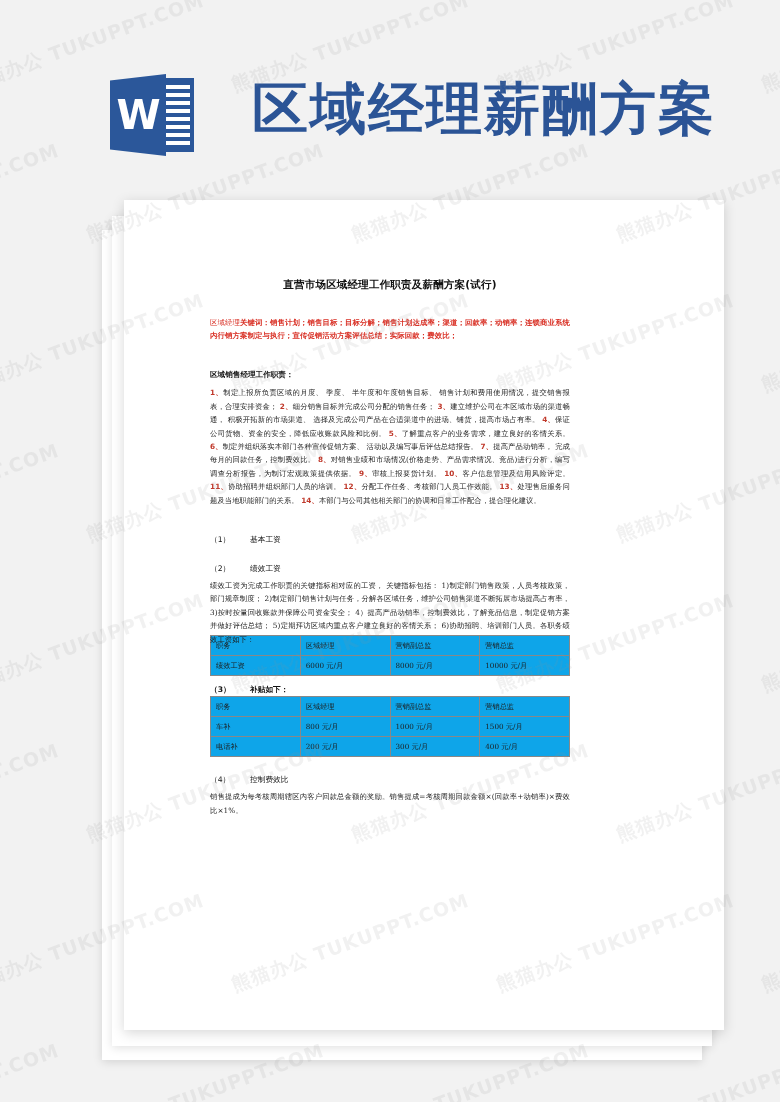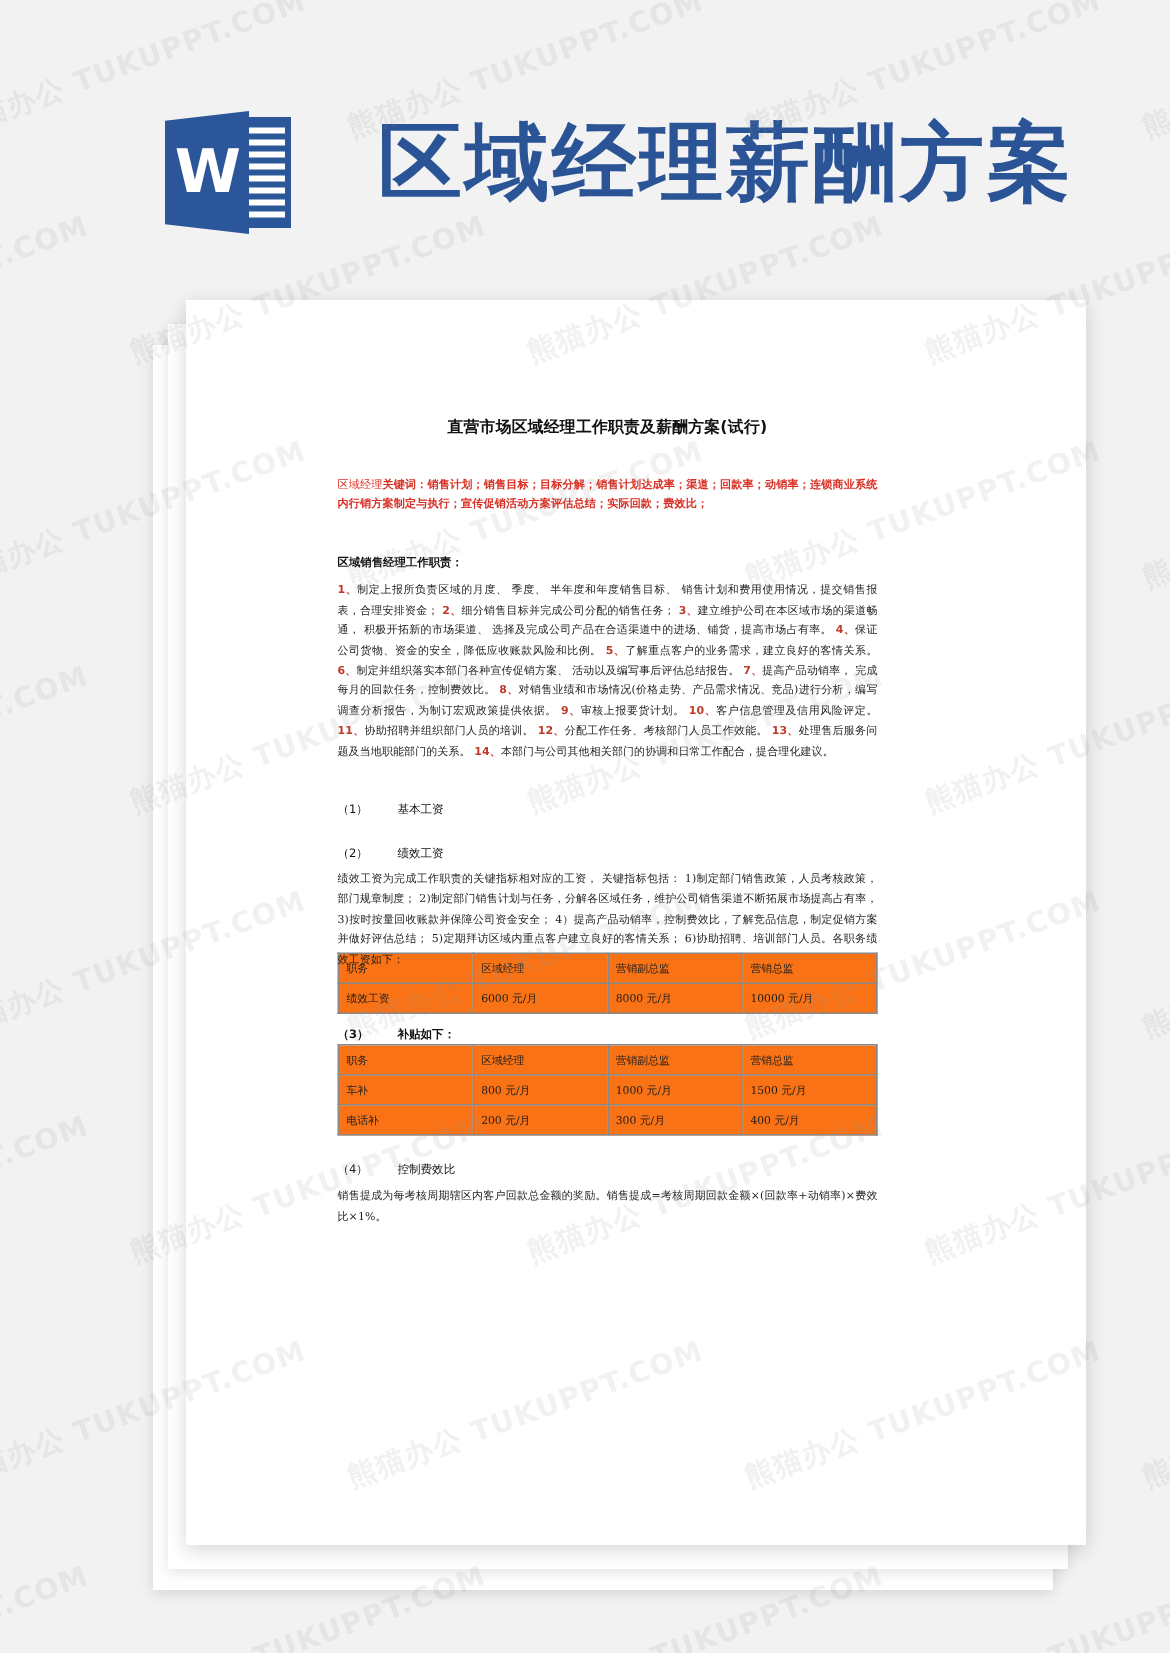--- a/index.html
+++ b/index.html
@@ -131,21 +131,21 @@
     top: 200px;
     width: 600px;
     height: 830px;
     box-shadow: 0 3px 12px rgba(0,0,0,0.16);
     z-index: 3;
   }
 
   
   .doc {
     position: absolute;
-    left: 125px;
+    left: 110px;
     top: 200px;
     width: 479px;
     height: 830px;
     z-index: 4;
     overflow: hidden;
     padding-left: 20px;
   }
   .doc-inner {
     position: absolute;
     left: 100px;
@@ -227,21 +227,21 @@
     font-family: "DejaVu Serif", "Liberation Serif", serif;
     font-size: 7.2px;
     color: #1d1d1d;
     table-layout: fixed;
   }
   table.doc-table td {
     border: 0.6px solid #888;
     padding: 3px 5px;
     height: 13px;
     vertical-align: middle;
-    background: #f97316;
+    background: #0ea5e9;
   }
   .tbl-wrap { margin-top: 2px; }
 
   .overlap-head {
     position: relative;
     height: 0;
   }
   .overlap-head .oh-inner {
     position: absolute;
     left: 0;

